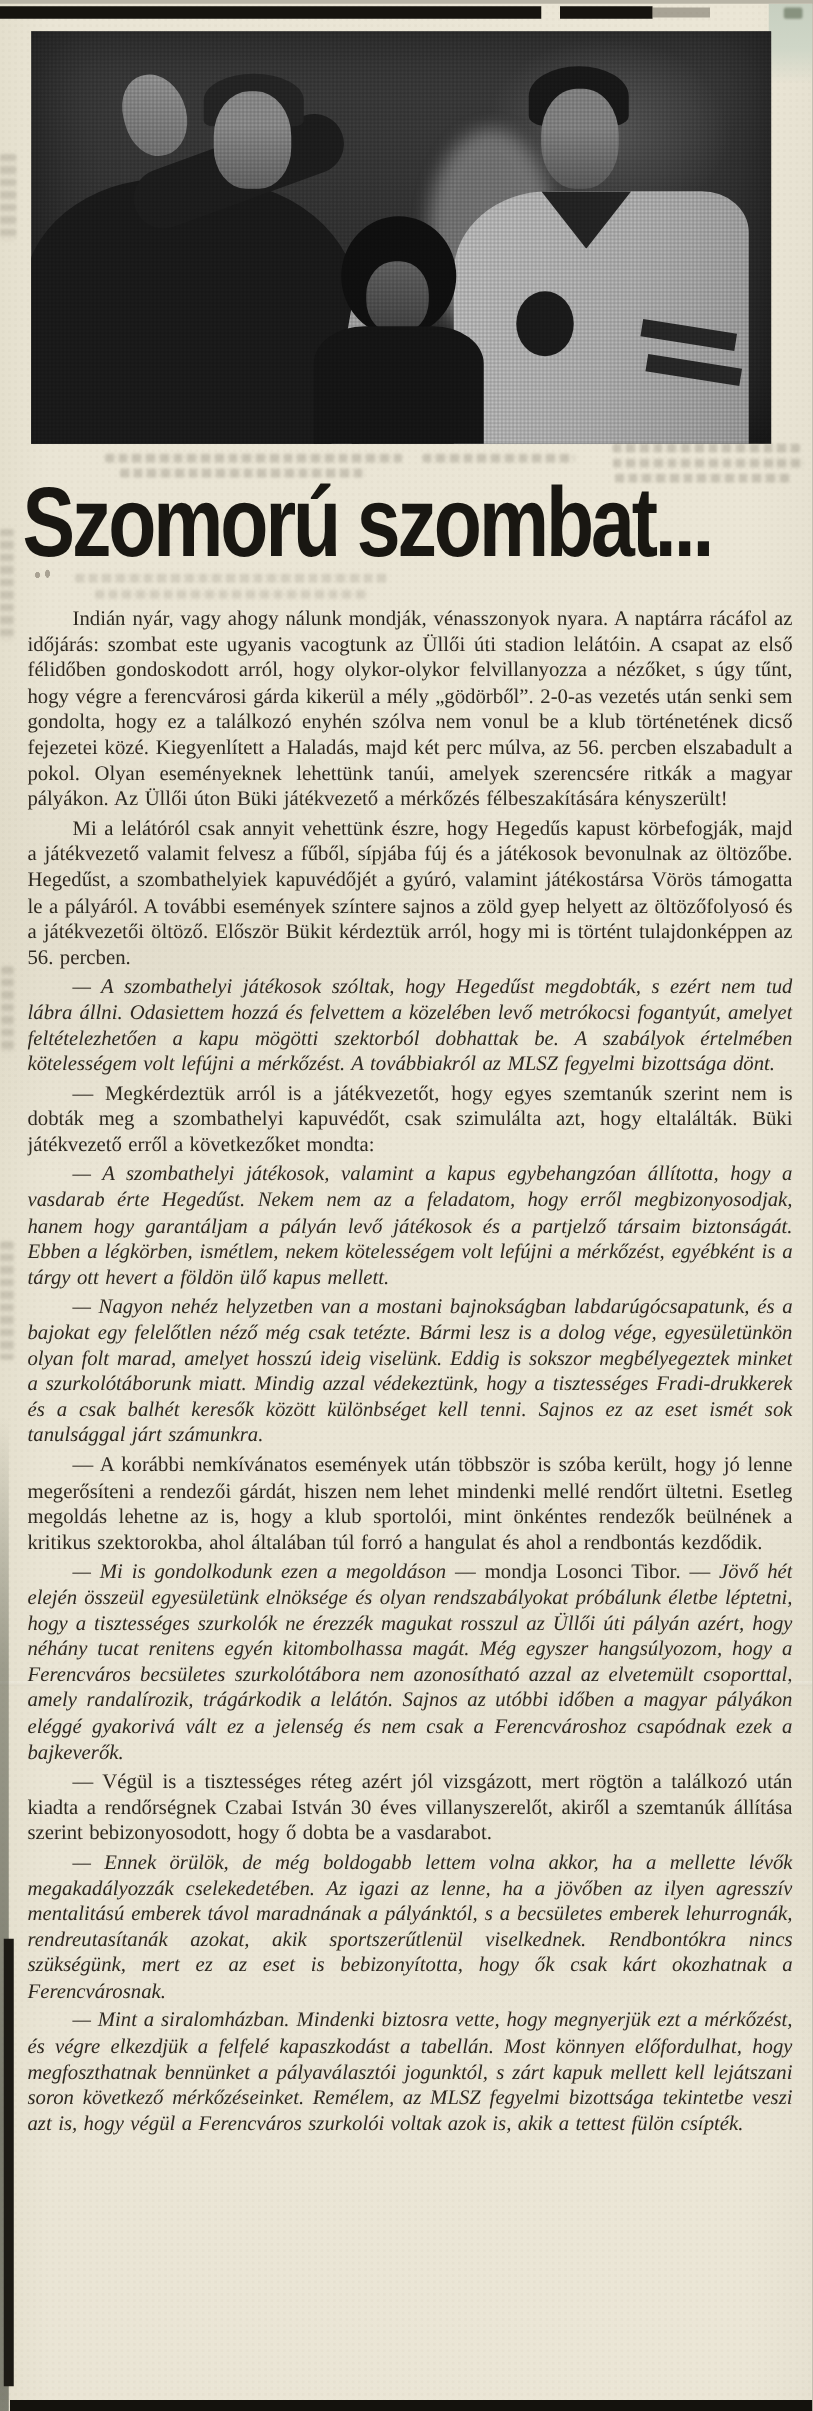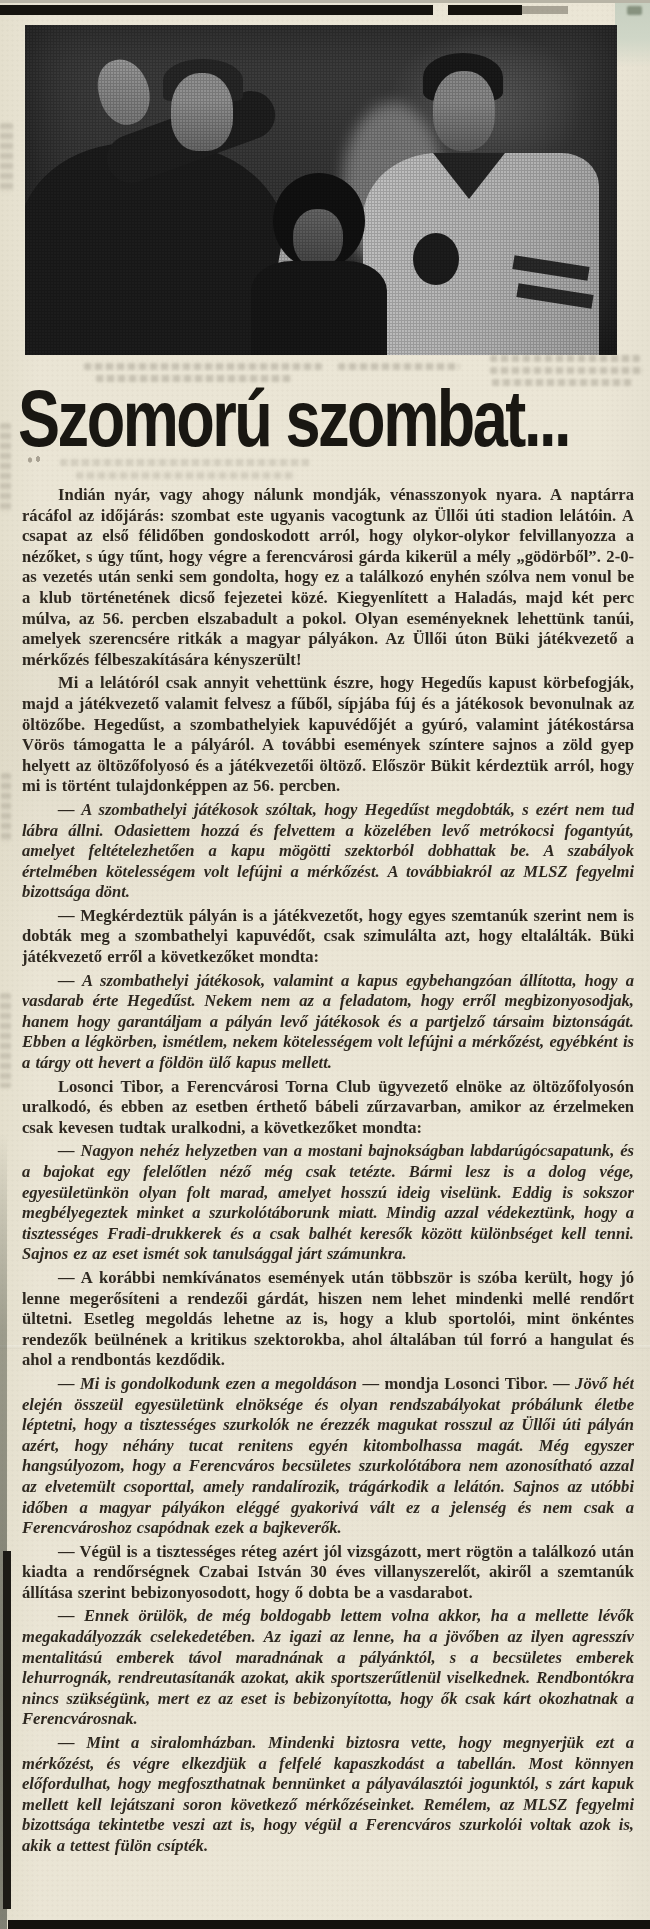--- a/index.html
+++ b/index.html
@@ -69,21 +69,21 @@
     background-size:3px 3px; opacity:.5; mix-blend-mode:multiply;}
   
   .headline{position:absolute; left:18px; top:372px; width:640px; margin:0;
     font-family:"Liberation Sans", sans-serif; font-weight:700; font-size:76px; line-height:84px;
     color:#191712; letter-spacing:-3px; white-space:nowrap;
     transform:scaleX(.83) scaleY(1.04); transform-origin:left top;}
   
   .article-body{position:absolute; left:22px; top:482px; width:612px; bottom:26px; overflow:hidden;
     text-align:justify; font-size:16.6px; line-height:20.6px; color:#2e2820;
     text-rendering:optimizeLegibility; word-spacing:1px;}
-  .article-body p{margin:0 0 3px 0; text-indent:36px;font-weight:bold;}
+  .article-body p{margin:0 0 3px 0; text-indent:36px;}
   .article-body .italic{font-style:italic;}
 </style>
 </head>
 <body>
 
 <div class="page">
 
   <div class="mottle"></div>
 
   <div class="strip" style="left:0;top:2px;width:433px;height:10px;"></div>
@@ -127,23 +127,22 @@
   <div class="ghost v" style="left:1px;top:770px;width:10px;height:70px;"></div>
   <div class="ghost v" style="left:0;top:990px;width:11px;height:95px;"></div>
 
   <h1 class="headline">Szomorú szombat...</h1>
   <div class="artifact-mark"></div>
 
   <div class="article-body">
       <p>Indián nyár, vagy ahogy nálunk mondják, vénasszonyok nyara. A naptárra rácáfol az időjárás: szombat este ugyanis vacogtunk az Üllői úti stadion lelátóin. A csapat az első félidőben gondoskodott arról, hogy olykor-olykor felvillanyozza a nézőket, s úgy tűnt, hogy végre a ferencvárosi gárda kikerül a mély „gödörből”. 2-0-as vezetés után senki sem gondolta, hogy ez a találkozó enyhén szólva nem vonul be a klub történetének dicső fejezetei közé. Kiegyenlített a Haladás, majd két perc múlva, az 56. percben elszabadult a pokol. Olyan eseményeknek lehettünk tanúi, amelyek szerencsére ritkák a magyar pályákon. Az Üllői úton Büki játékvezető a mérkőzés félbeszakítására kényszerült!</p>
       <p>Mi a lelátóról csak annyit vehettünk észre, hogy Hegedűs kapust körbefogják, majd a játékvezető valamit felvesz a fűből, sípjába fúj és a játékosok bevonulnak az öltözőbe. Hegedűst, a szombathelyiek kapuvédőjét a gyúró, valamint játékostársa Vörös támogatta le a pályáról. A további események színtere sajnos a zöld gyep helyett az öltözőfolyosó és a játékvezetői öltöző. Először Bükit kérdeztük arról, hogy mi is történt tulajdonképpen az 56. percben.</p>
       <p class="italic">— A szombathelyi játékosok szóltak, hogy Hegedűst megdobták, s ezért nem tud lábra állni. Odasiettem hozzá és felvettem a közelében levő metrókocsi fogantyút, amelyet feltételezhetően a kapu mögötti szektorból dobhattak be. A szabályok értelmében kötelességem volt lefújni a mérkőzést. A továbbiakról az MLSZ fegyelmi bizottsága dönt.</p>
-      <p>— Megkérdeztük pályán is a játékvezetőt, hogy egyes szemtanúk szerint nem is dobták meg a szombathelyi kapuvédőt, csak szimulálta azt, hogy eltalálták. Büki játékvezető erről a következőket mondta:</p>
+      <p>— Megkérdeztük arról is a játékvezetőt, hogy egyes szemtanúk szerint nem is dobták meg a szombathelyi kapuvédőt, csak szimulálta azt, hogy eltalálták. Büki játékvezető erről a következőket mondta:</p>
       <p class="italic">— A szombathelyi játékosok, valamint a kapus egybehangzóan állította, hogy a vasdarab érte Hegedűst. Nekem nem az a feladatom, hogy erről megbizonyosodjak, hanem hogy garantáljam a pályán levő játékosok és a partjelző társaim biztonságát. Ebben a légkörben, ismétlem, nekem kötelességem volt lefújni a mérkőzést, egyébként is a tárgy ott hevert a földön ülő kapus mellett.</p>
-      <p>Losonci Tibor, a Ferencvárosi Torna Club ügyvezető elnöke az öltözőfolyosón uralkodó, és ebben az esetben érthető bábeli zűrzavarban, amikor az érzelmeken csak kevesen tudtak uralkodni, a következőket mondta:</p>
       <p class="italic">— Nagyon nehéz helyzetben van a mostani bajnokságban labdarúgócsapatunk, és a bajokat egy felelőtlen néző még csak tetézte. Bármi lesz is a dolog vége, egyesületünkön olyan folt marad, amelyet hosszú ideig viselünk. Eddig is sokszor megbélyegeztek minket a szurkolótáborunk miatt. Mindig azzal védekeztünk, hogy a tisztességes Fradi-drukkerek és a csak balhét keresők között különbséget kell tenni. Sajnos ez az eset ismét sok tanulsággal járt számunkra.</p>
       <p>— A korábbi nemkívánatos események után többször is szóba került, hogy jó lenne megerősíteni a rendezői gárdát, hiszen nem lehet mindenki mellé rendőrt ültetni. Esetleg megoldás lehetne az is, hogy a klub sportolói, mint önkéntes rendezők beülnének a kritikus szektorokba, ahol általában túl forró a hangulat és ahol a rendbontás kezdődik.</p>
       <p><span class="italic">— Mi is gondolkodunk ezen a megoldáson </span><span>— mondja Losonci Tibor. — </span><span class="italic">Jövő hét elején összeül egyesületünk elnöksége és olyan rendszabályokat próbálunk életbe léptetni, hogy a tisztességes szurkolók ne érezzék magukat rosszul az Üllői úti pályán azért, hogy néhány tucat renitens egyén kitombolhassa magát. Még egyszer hangsúlyozom, hogy a Ferencváros becsületes szurkolótábora nem azonosítható azzal az elvetemült csoporttal, amely randalírozik, trágárkodik a lelátón. Sajnos az utóbbi időben a magyar pályákon eléggé gyakorivá vált ez a jelenség és nem csak a Ferencvároshoz csapódnak ezek a bajkeverők.</span></p>
       <p>— Végül is a tisztességes réteg azért jól vizsgázott, mert rögtön a találkozó után kiadta a rendőrségnek Czabai István 30 éves villanyszerelőt, akiről a szemtanúk állítása szerint bebizonyosodott, hogy ő dobta be a vasdarabot.</p>
       <p class="italic">— Ennek örülök, de még boldogabb lettem volna akkor, ha a mellette lévők megakadályozzák cselekedetében. Az igazi az lenne, ha a jövőben az ilyen agresszív mentalitású emberek távol maradnának a pályánktól, s a becsületes emberek lehurrognák, rendreutasítanák azokat, akik sportszerűtlenül viselkednek. Rendbontókra nincs szükségünk, mert ez az eset is bebizonyította, hogy ők csak kárt okozhatnak a Ferencvárosnak.</p>
       <p class="italic">— Mint a siralomházban. Mindenki biztosra vette, hogy megnyerjük ezt a mérkőzést, és végre elkezdjük a felfelé kapaszkodást a tabellán. Most könnyen előfordulhat, hogy megfoszthatnak bennünket a pályaválasztói jogunktól, s zárt kapuk mellett kell lejátszani soron következő mérkőzéseinket. Remélem, az MLSZ fegyelmi bizottsága tekintetbe veszi azt is, hogy végül a Ferencváros szurkolói voltak azok is, akik a tettest fülön csípték.</p>
     </div>
 
   <div class="crease"></div>
   <div class="edge-streak"></div>

